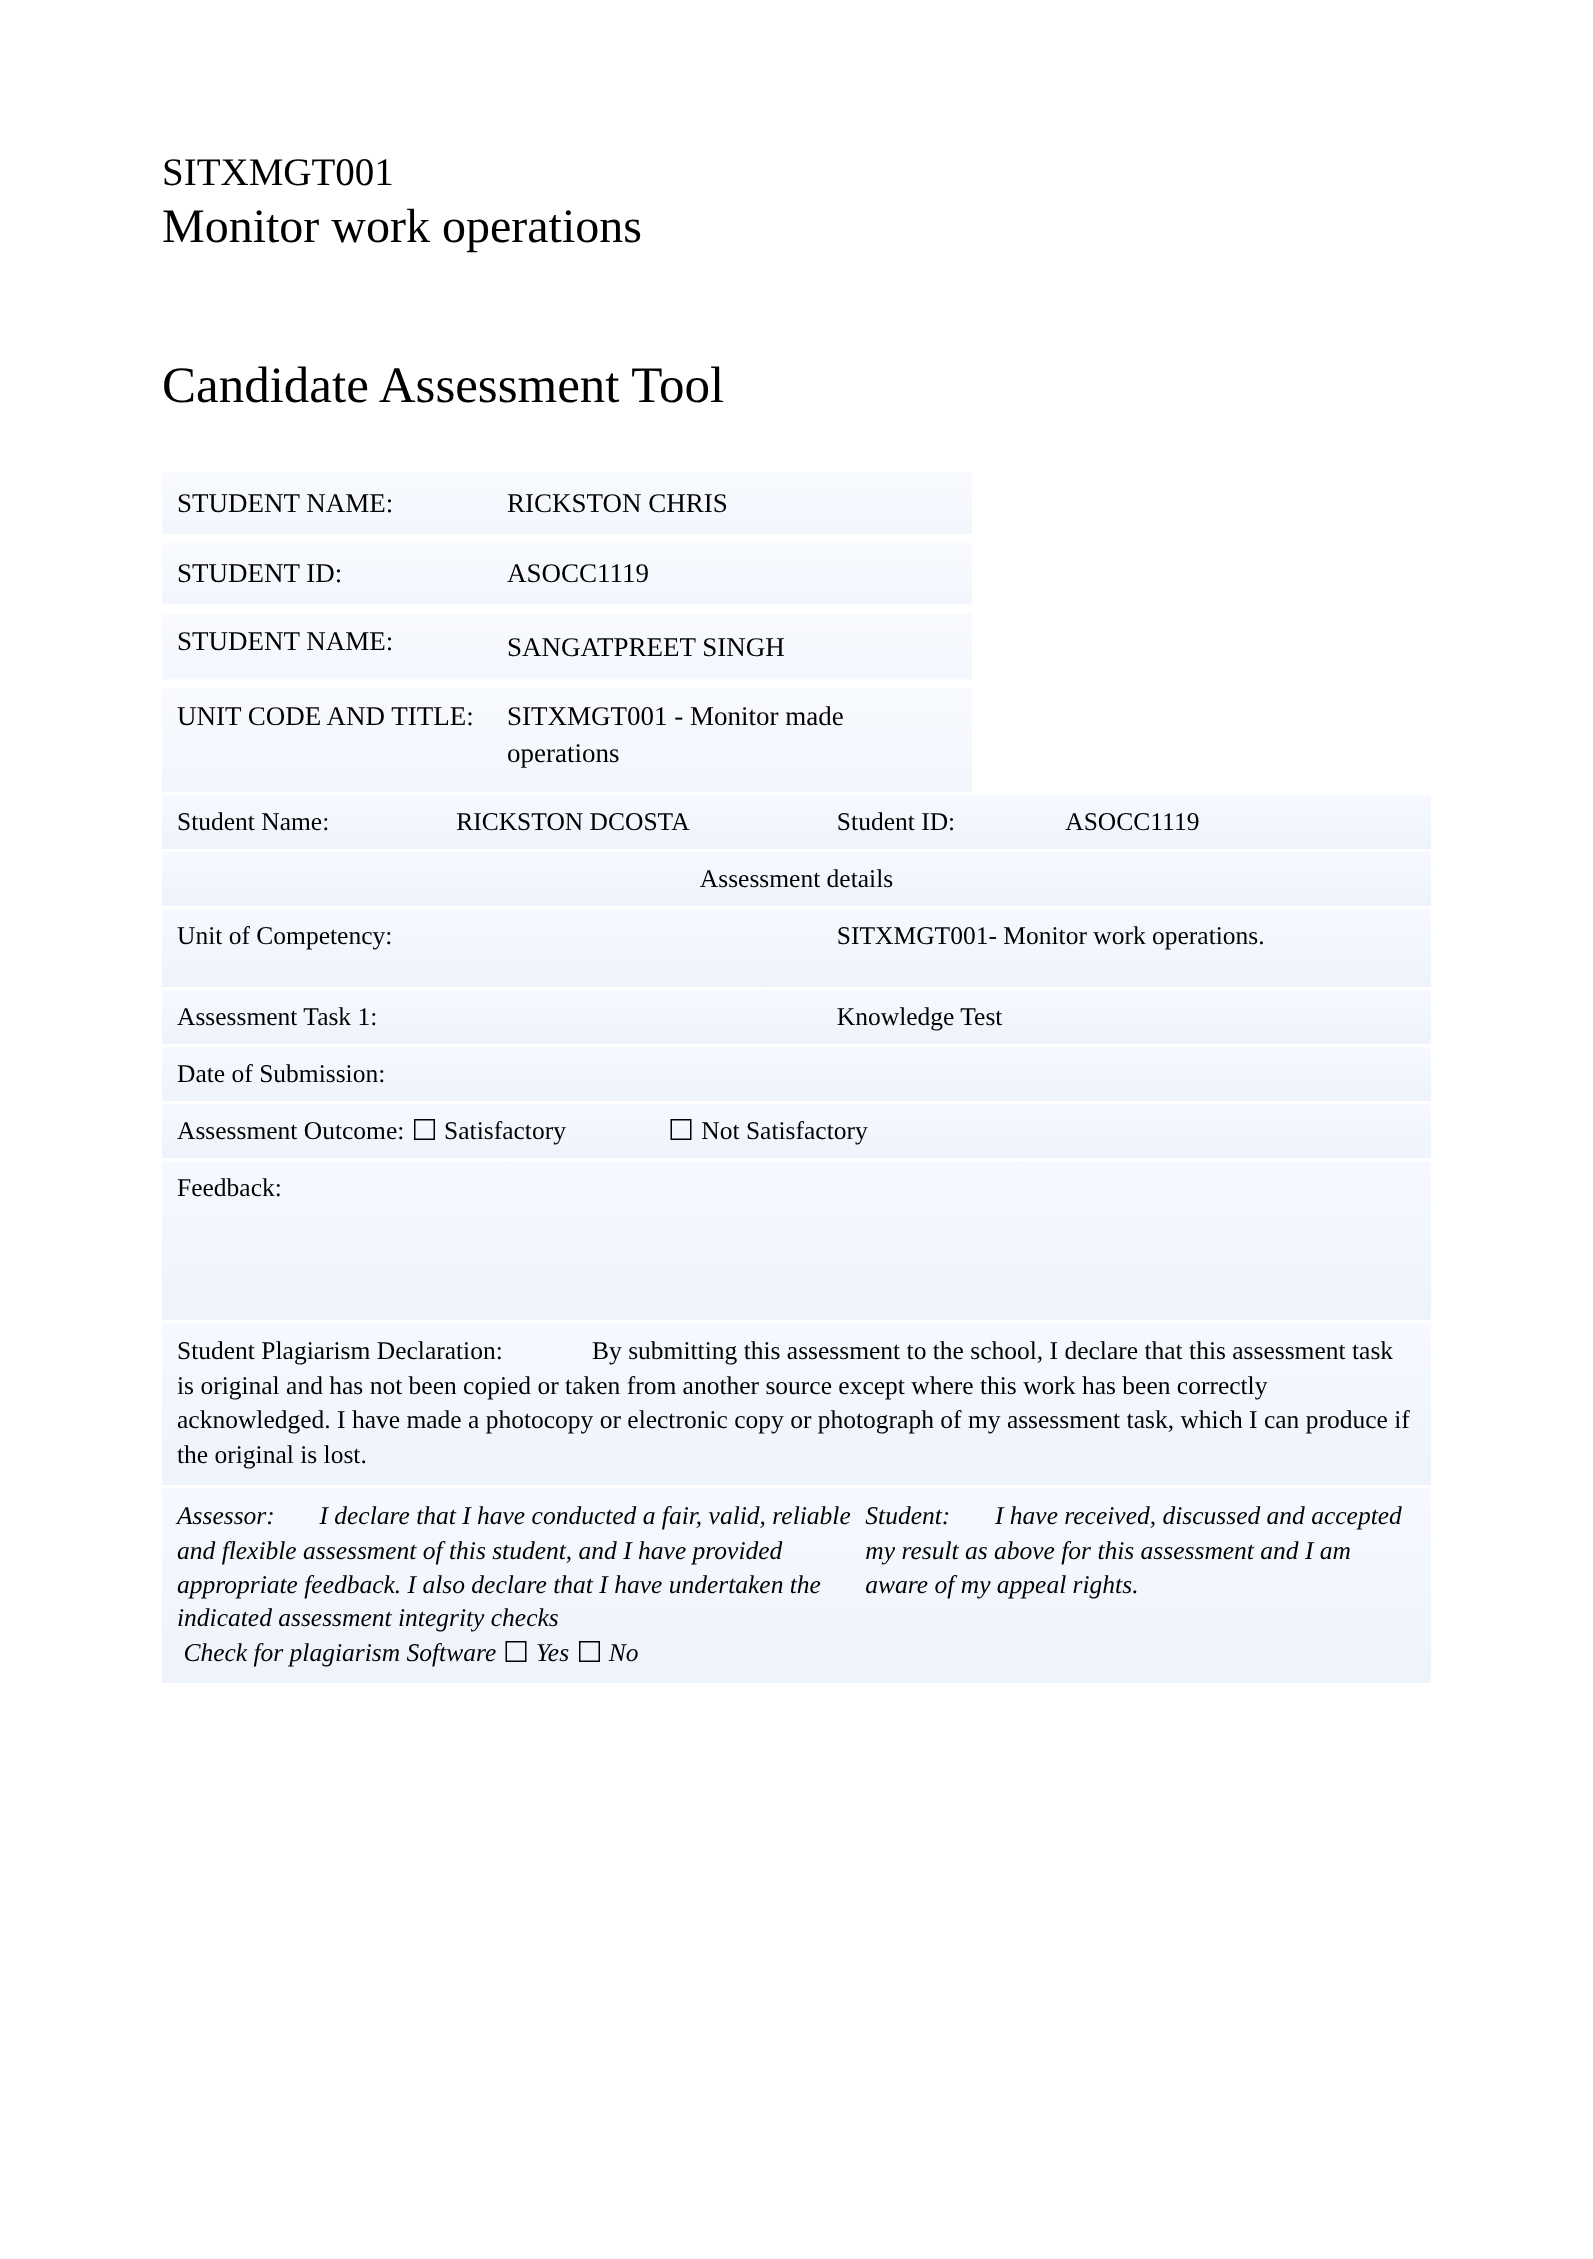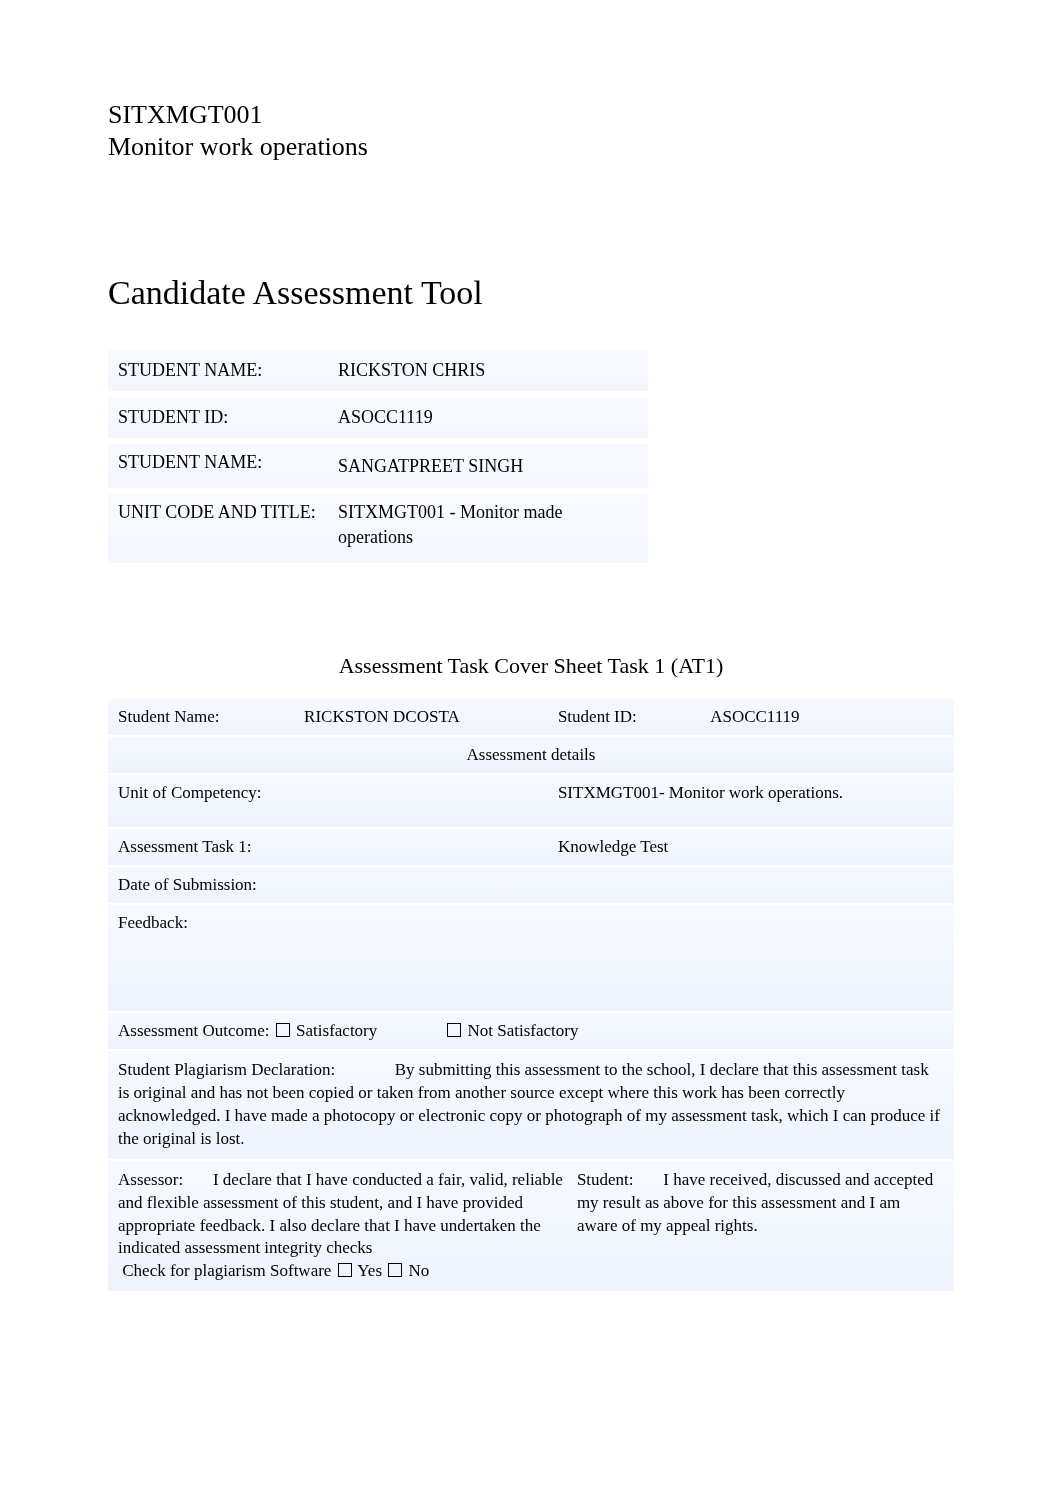--- a/index.html
+++ b/index.html
@@ -13,22 +13,22 @@
     height: 1348px;
     box-sizing: border-box;
     padding: 100px 108px 60px 108px;
     position: relative;
   }
   .unit-code {
     font-size: 26px;
     margin-bottom: 2px;
   }
   .unit-name {
-    font-size: 26px;
-    margin-bottom: 112px;
+    font-size: 32px;
+    margin-bottom: 70px;
   }
   .main-title {
     font-size: 34px;
     color: #000000;
     margin-bottom: 38px;
   }
 
   
   .info-block {
     width: 540px;
@@ -81,20 +81,21 @@
   }
   .feedback-cell {
     height: 90px;
   }
   .decl-row td {
     background: linear-gradient(#f6f9ff, #eef3fc);
     line-height: 1.35;
   }
   .twocol {
     display: flex;
+    font-style: italic;
   }
   .twocol > div:first-child { flex: 1.25; }
   .twocol > div:last-child  { flex: 1; }
   .checkbox {
     display: inline-block;
     width: 12px;
     height: 12px;
     border: 1px solid #000;
     vertical-align: -1px;
     margin: 0 2px;
@@ -124,21 +125,20 @@
       <td class="label multi">STUDENT NAME:</td>
       <td>SANGATPREET SINGH</td>
     </tr>
     <tr>
       <td class="label multi">UNIT CODE AND TITLE:</td>
       <td class="multi"> SITXMGT001 - Monitor made operations</td>
     </tr>
   </tbody>
     </table>
 
-  <div class="sheet-heading">Assessment Task Cover Sheet Task 1 (AT1)</div>
 
   <table class="assess">
     <tbody>
     <tr class="row-bg">
       <td style="width:22%;">Student Name:</td>
       <td style="width:30%;">RICKSTON DCOSTA</td>
       <td style="width:18%;">Student ID:</td>
       <td style="width:30%;">ASOCC1119</td>
     </tr>
     <tr class="row-bg">
@@ -148,34 +148,34 @@
       <td colspan="2" style="padding-bottom:24px;">Unit of Competency:</td>
       <td colspan="2">SITXMGT001- Monitor work operations.</td>
     </tr>
     <tr class="row-bg">
       <td colspan="2">Assessment Task 1:</td>
       <td colspan="2">Knowledge Test</td>
     </tr>
     <tr class="row-bg">
       <td colspan="2">Date of Submission:</td>
       <td colspan="2"></td>
-    </tr>
-    <tr class="row-bg">
-      <td colspan="4" class="feedback-cell">
-        <span>Feedback:</span>
-      </td>
     </tr>
     <tr class="row-bg">
       <td colspan="4">
         <span>Assessment Outcome:</span>
         <span class="checkbox"></span>
         <span>Satisfactory</span>
         &nbsp;&nbsp;&nbsp;&nbsp;&nbsp;&nbsp;&nbsp;&nbsp;&nbsp;&nbsp;&nbsp;&nbsp;&nbsp;&nbsp;
         <span class="checkbox"></span>
         <span>Not Satisfactory</span>
+      </td>
+    </tr>
+    <tr class="row-bg">
+      <td colspan="4" class="feedback-cell">
+        <span>Feedback:</span>
       </td>
     </tr>
     <tr class="decl-row">
       <td colspan="4">
         <span>Student Plagiarism Declaration:</span>
         &nbsp;&nbsp;&nbsp;&nbsp;&nbsp;&nbsp;&nbsp;&nbsp;&nbsp;&nbsp;&nbsp;&nbsp;
         <span>By submitting this assessment to the school, I declare that this assessment task is original and has not been copied or taken from another source except where this work has been correctly acknowledged. I have made a photocopy or electronic copy or photograph of my assessment task, which I can produce if the original is lost.</span>
       </td>
     </tr>
     <tr class="decl-row">

